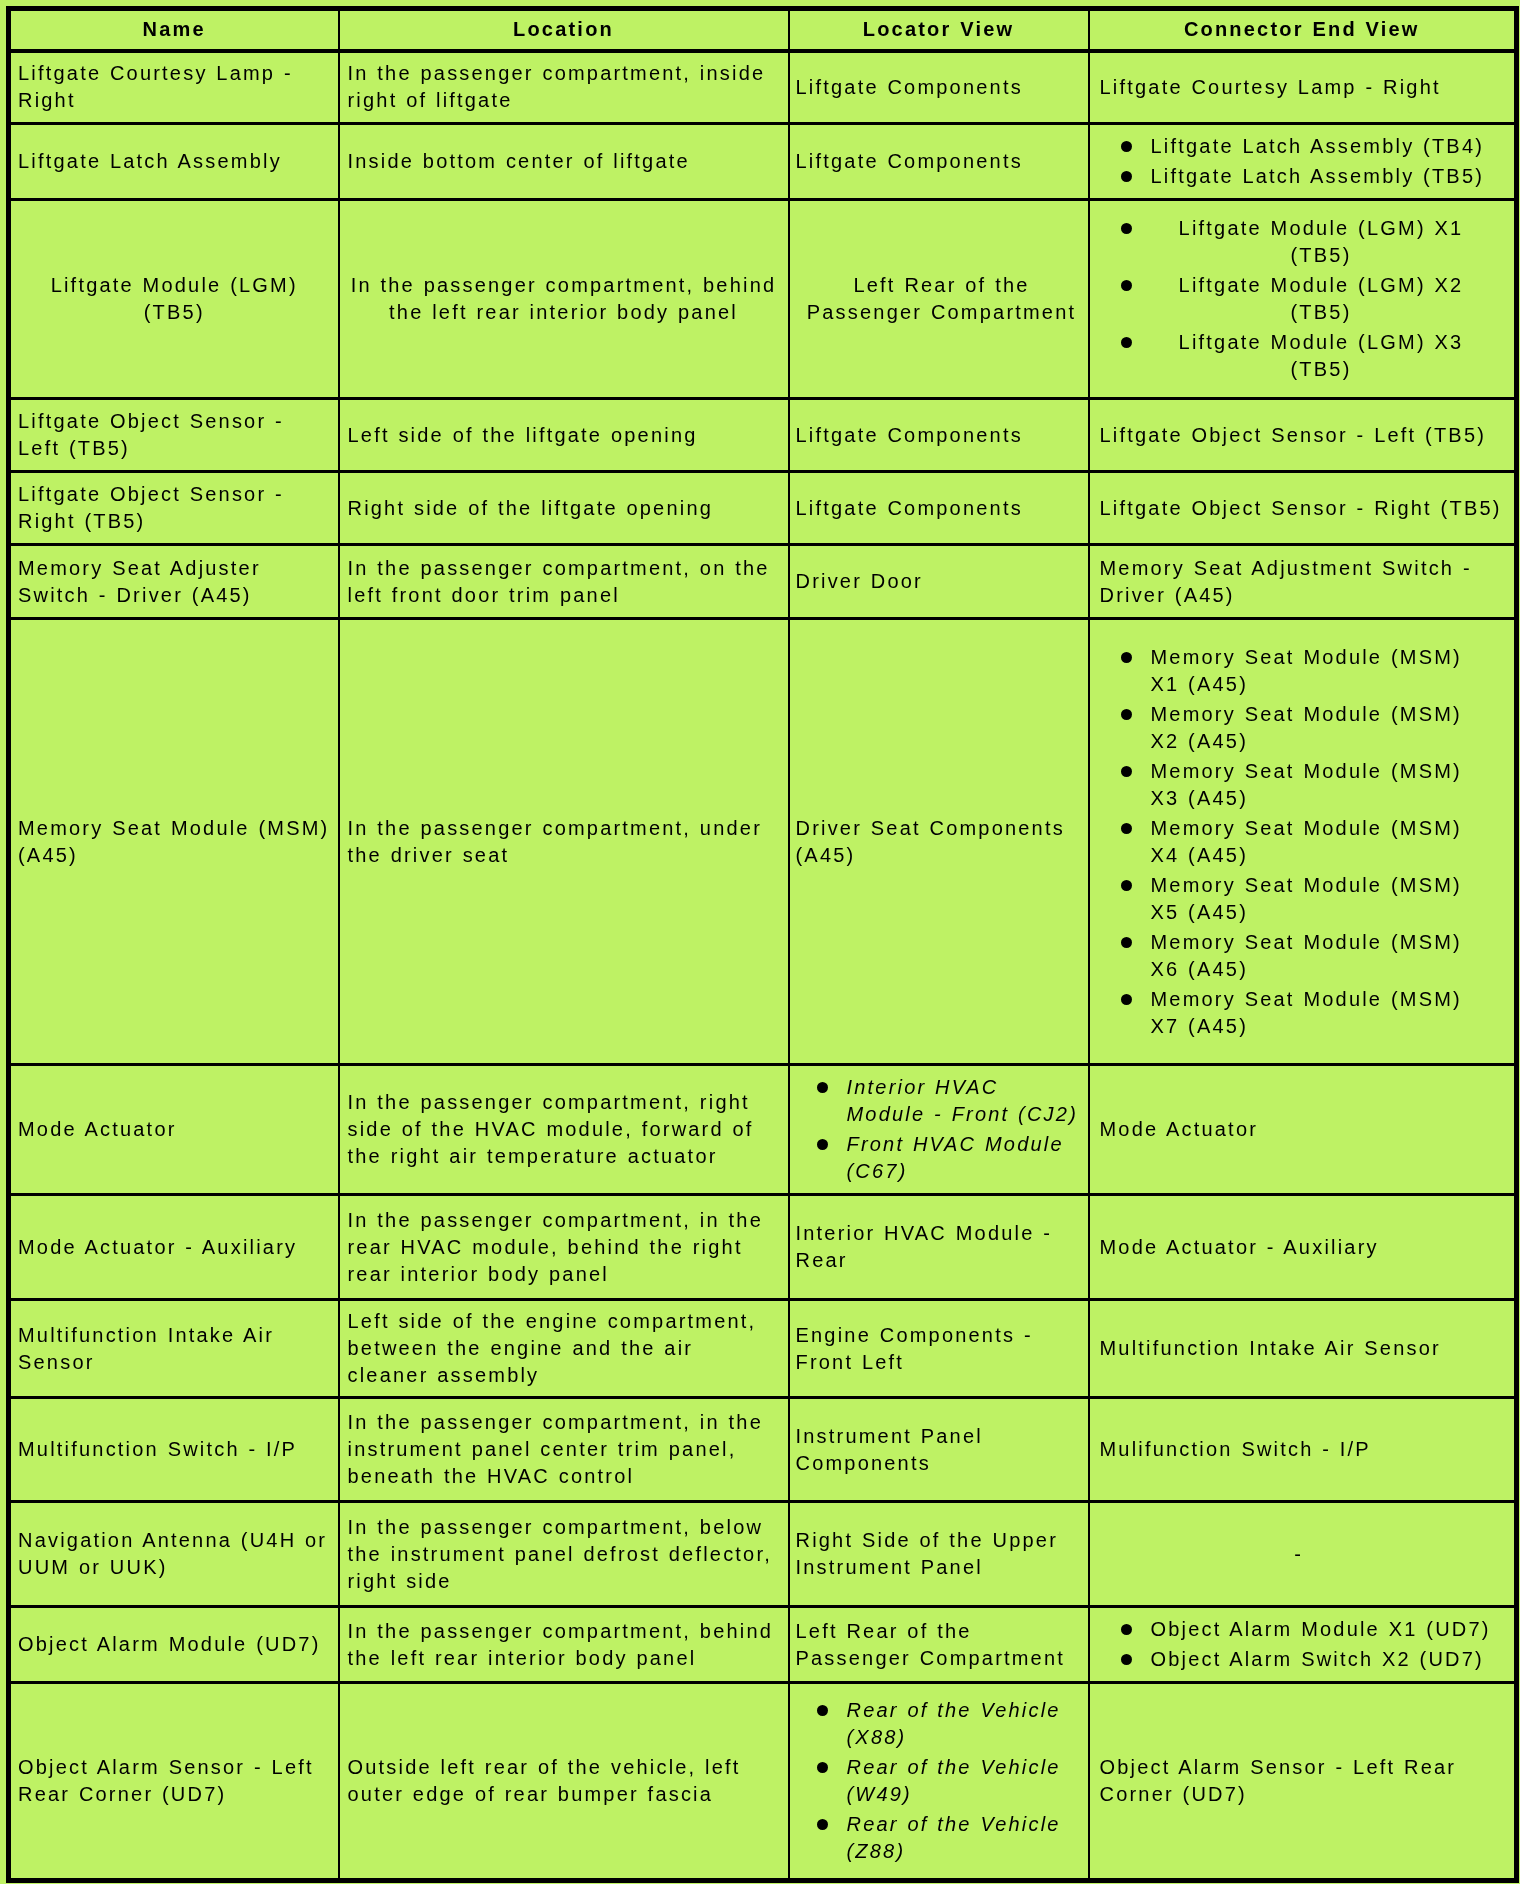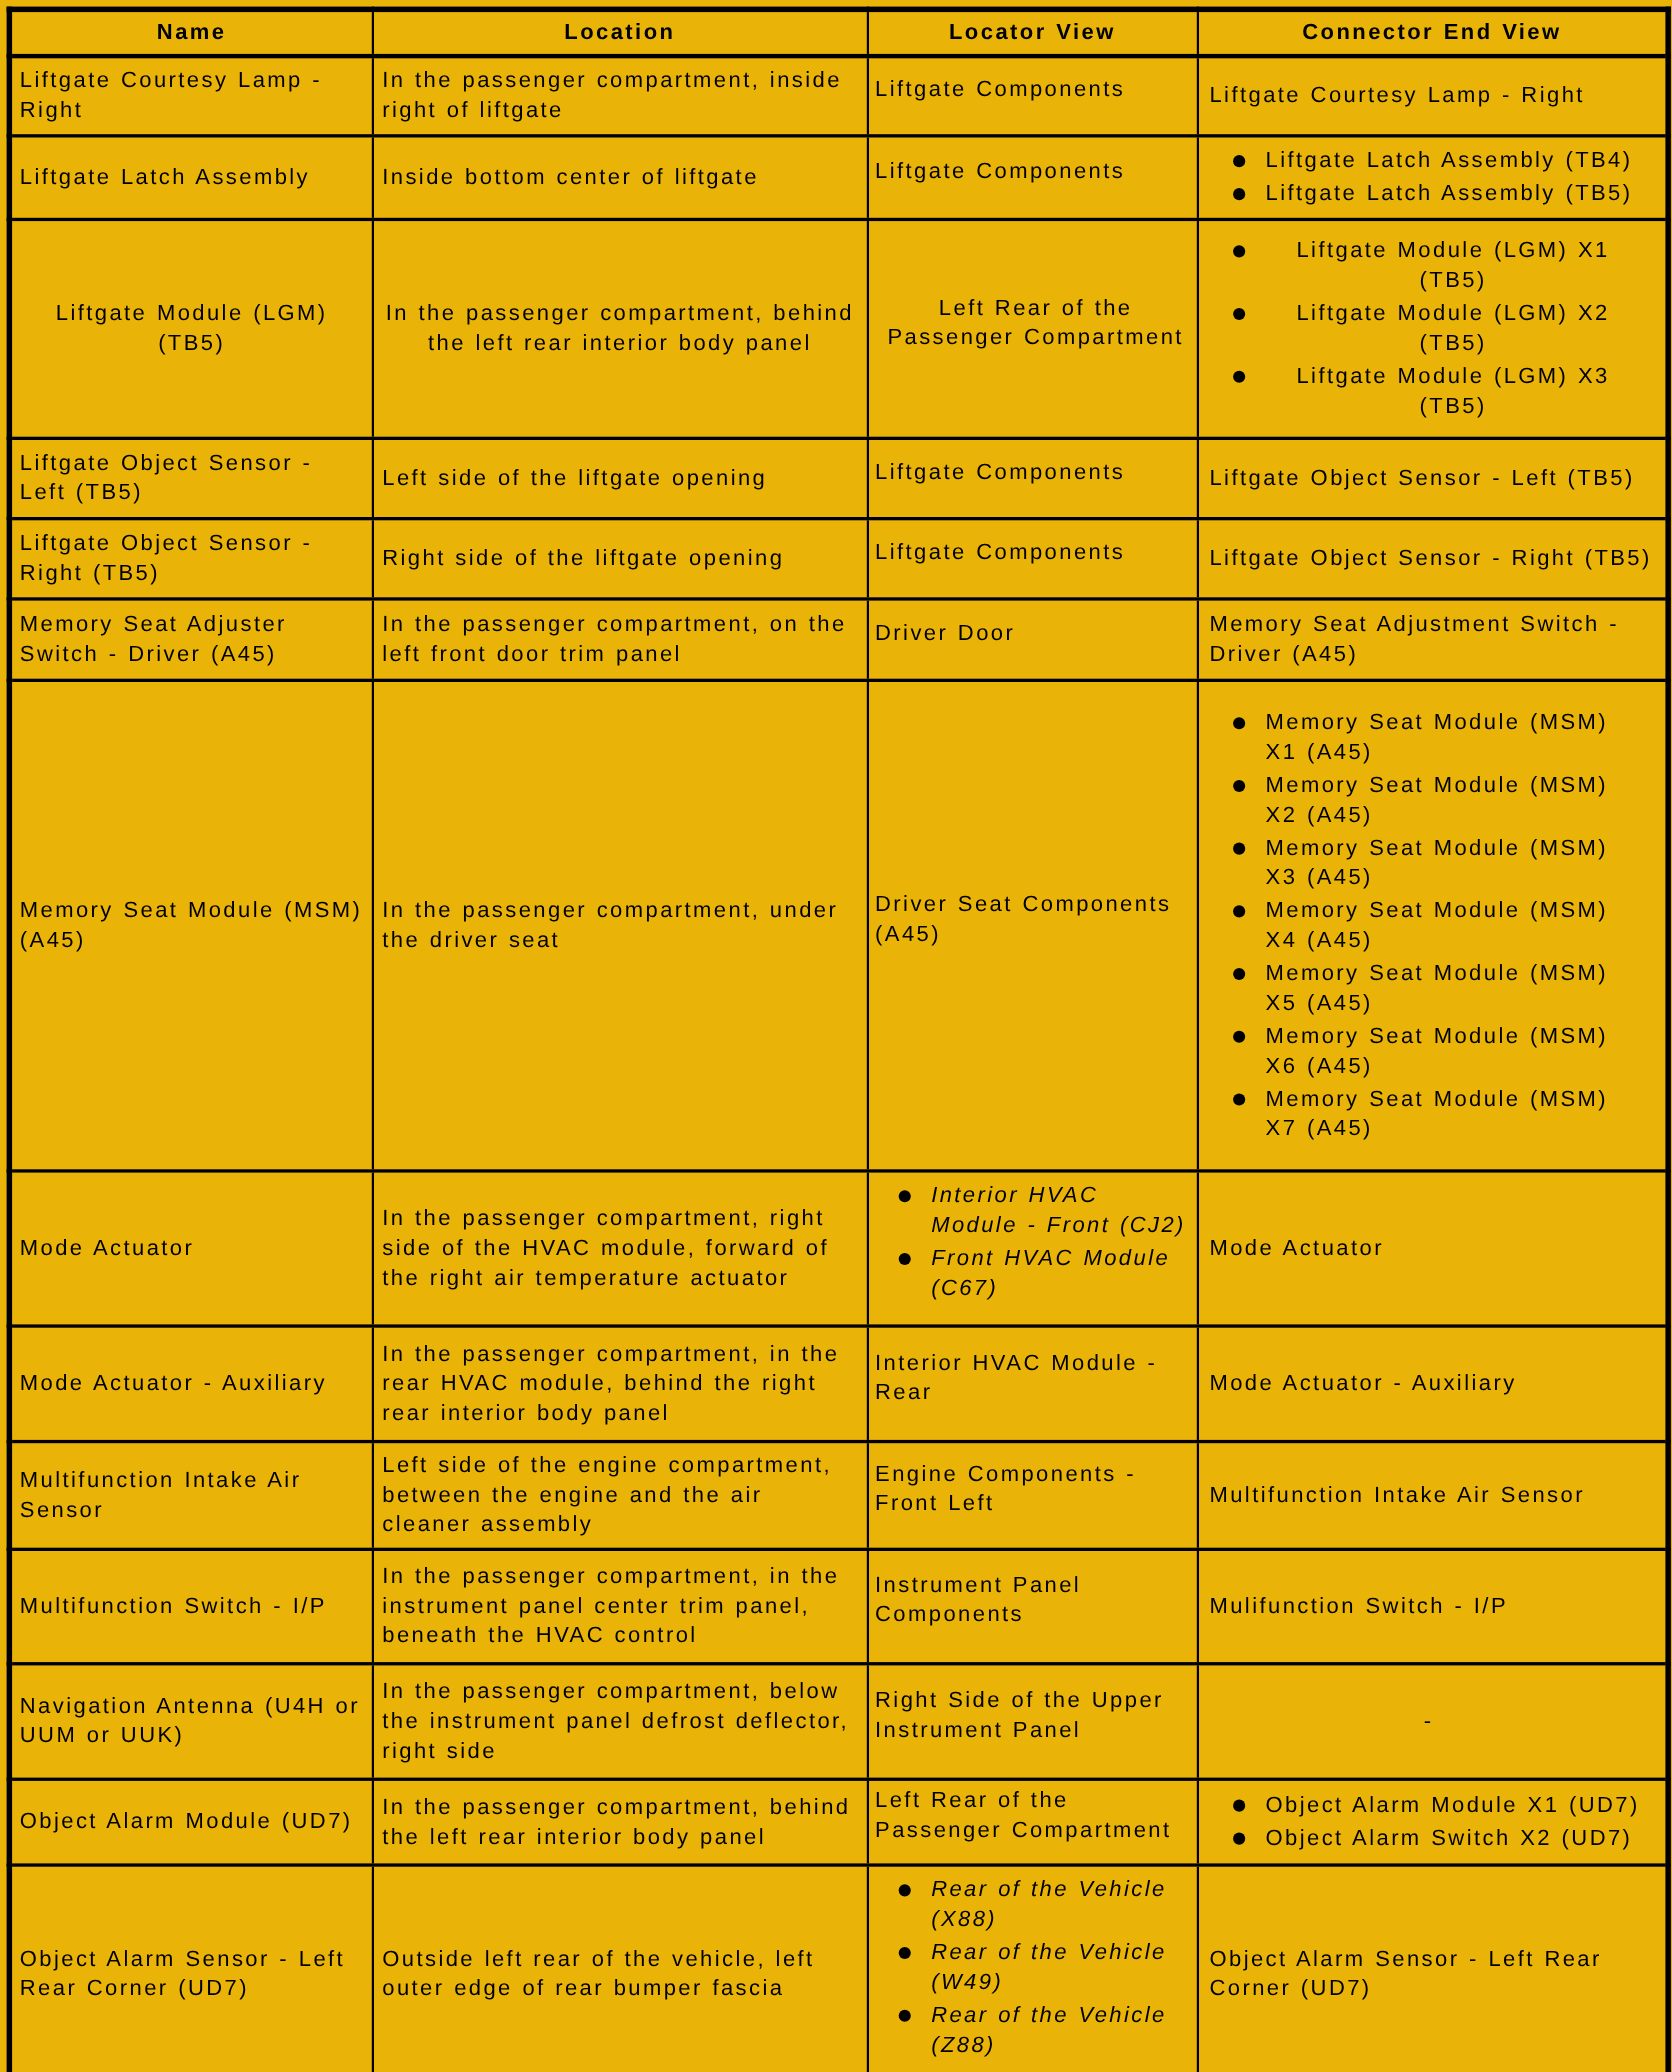--- a/index.html
+++ b/index.html
@@ -3,21 +3,21 @@
 <meta charset="utf-8">
 <style>
   html, body {
     margin: 0;
     padding: 0;
     background: #ffffff;
   }
   .page {
     width: 1520px;
     height: 1884px;
-    background: #eab308;
+    background: #bef264;
     box-sizing: border-box;
     padding: 6px 6px 6px 6px;
   }
   table.loc-table {
     width: 1508px;
     border-collapse: collapse;
     table-layout: fixed;
     border: 5px solid #000000;
     font-family: "Liberation Sans", sans-serif;
     font-size: 20px;
@@ -40,21 +40,21 @@
   }
   thead th {
     height: 42px;
     font-weight: bold;
     text-align: center;
     border-bottom-width: 4px;
     padding: 2px;
   }
   td.c-name    { padding: 5px 7px; }
   td.c-loc     { padding: 5px 8px; }
-  td.c-lv      { padding: 5px 0 16px 6px; }
+  td.c-lv      { padding: 5px 0 5px 6px; }
   td.c-cev     { padding: 5px 6px 5px 10px; }
   td.center    { text-align: center; padding-left: 0; }
 
   
   .bitem {
     display: flex;
     align-items: flex-start;
     margin: 3px 0;
   }
   .bdot {

